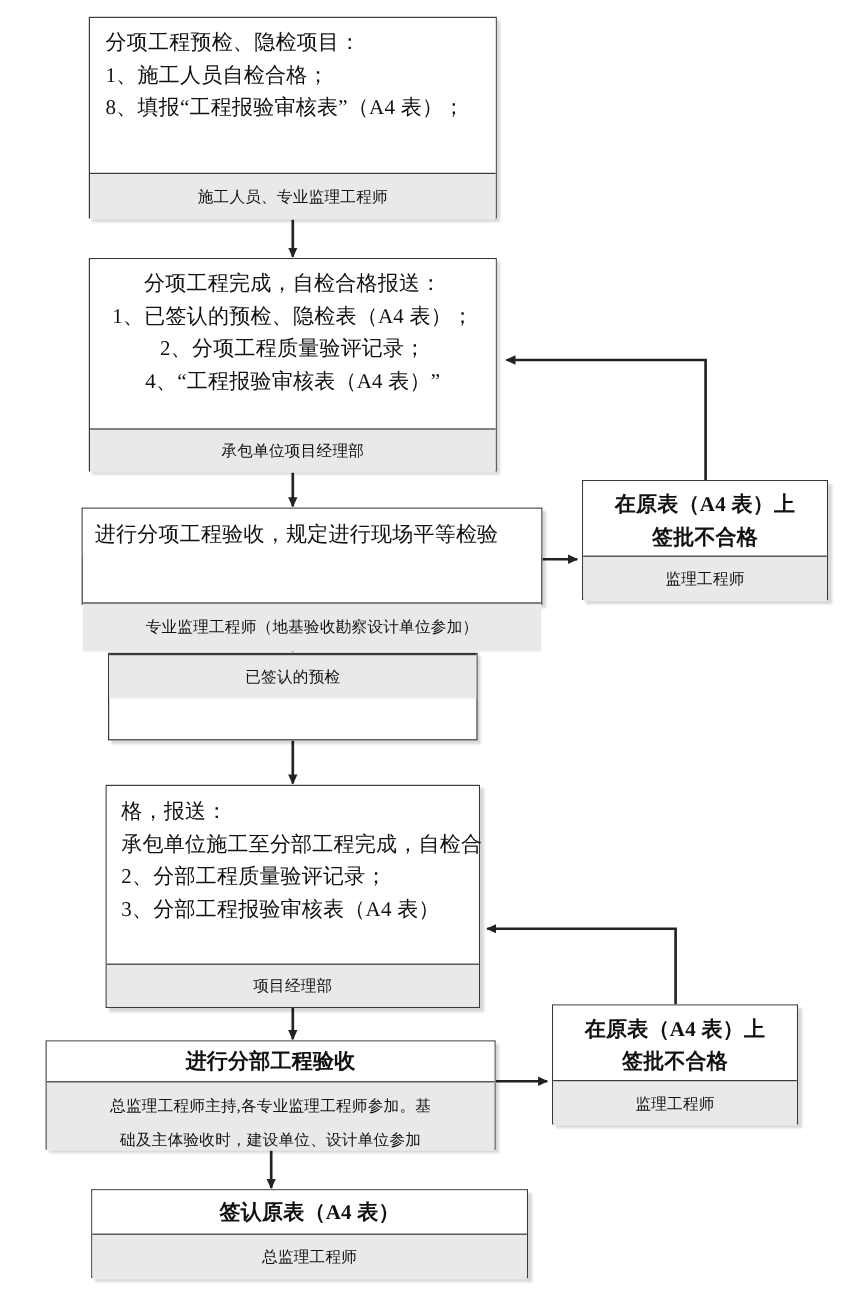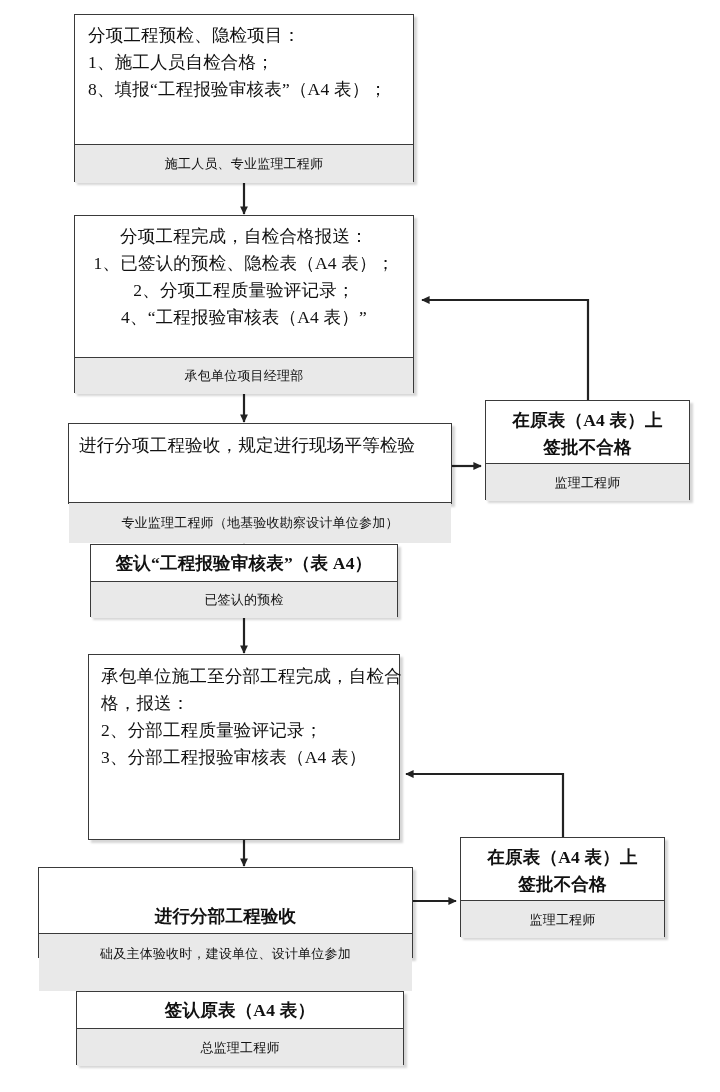--- a/index.html
+++ b/index.html
@@ -127,47 +127,48 @@
   <div class="node" style="left:68px; top:423px; width:384px; height:81px;">
     <div class="body-cell" style="height:40px; padding:5px 10px; display:flex; align-items:flex-end;">
       <span class="ln">进行分项工程验收，规定进行现场平等检验</span>
     </div>
     <div class="role-cell" style="height:41px;margin-top:38px;">
       <span class="role-txt">专业监理工程师（地基验收勘察设计单位参加）</span>
     </div>
   </div>
 
   <div class="node" style="left:90px; top:544px; width:308px; height:73px;">
-    <div class="body-cell" style="height:36px; padding:4px 10px; display:flex; align-items:center; justify-content:center;">
-      <span class="ln ctr">签认“工程报验审核表”（表 A4）</span>
-    </div>
     <div class="role-cell" style="height:37px;">
       <span class="role-txt">已签认的预检</span>
     </div>
   </div>
 
   <div class="node" style="left:88px; top:654px; width:312px; height:186px;">
     <div class="body-cell" style="height:148px; padding:8px 12px;">
+      <span class="ln">格，报送：</span>
       <span class="ln">承包单位施工至分部工程完成，自检合</span>
-      <span class="ln">格，报送：</span>
       <span class="ln">2、分部工程质量验评记录；</span>
       <span class="ln">3、分部工程报验审核表（A4 表）</span>
+    </div>
+    <div class="role-cell" style="height:36px;">
+      <span class="role-txt">项目经理部</span>
     </div>
   </div>
 
   <div class="node" style="left:38px; top:867px; width:375px; height:91px;">
-    <div class="body-cell" style="height:33px; padding:3px 10px; display:flex; align-items:center; justify-content:center;margin-top:32px;">
+    <div class="body-cell" style="height:33px; padding:3px 10px; display:flex; align-items:center; justify-content:center;">
       <span class="ln ctr">进行分部工程验收</span>
     </div>
     <div class="role-cell two-line" style="height:58px;">
+      <span class="role-txt">总监理工程师主持,各专业监理工程师参加。基</span>
       <span class="role-txt">础及主体验收时，建设单位、设计单位参加</span>
     </div>
   </div>
 
-  <div class="node" style="left:76px; top:991px; width:328px; height:74px;">
+  <div class="node" style="left:76px; top:991px; width:364px; height:74px;">
     <div class="body-cell" style="height:36px; padding:4px 10px; display:flex; align-items:center; justify-content:center;">
       <span class="ln ctr">签认原表（A4 表）</span>
     </div>
     <div class="role-cell" style="height:38px;">
       <span class="role-txt">总监理工程师</span>
     </div>
   </div>
 
   <div class="node" style="left:485px; top:400px; width:205px; height:100px;">
     <div class="body-cell" style="height:62px; padding:6px 6px; text-align:center;">

